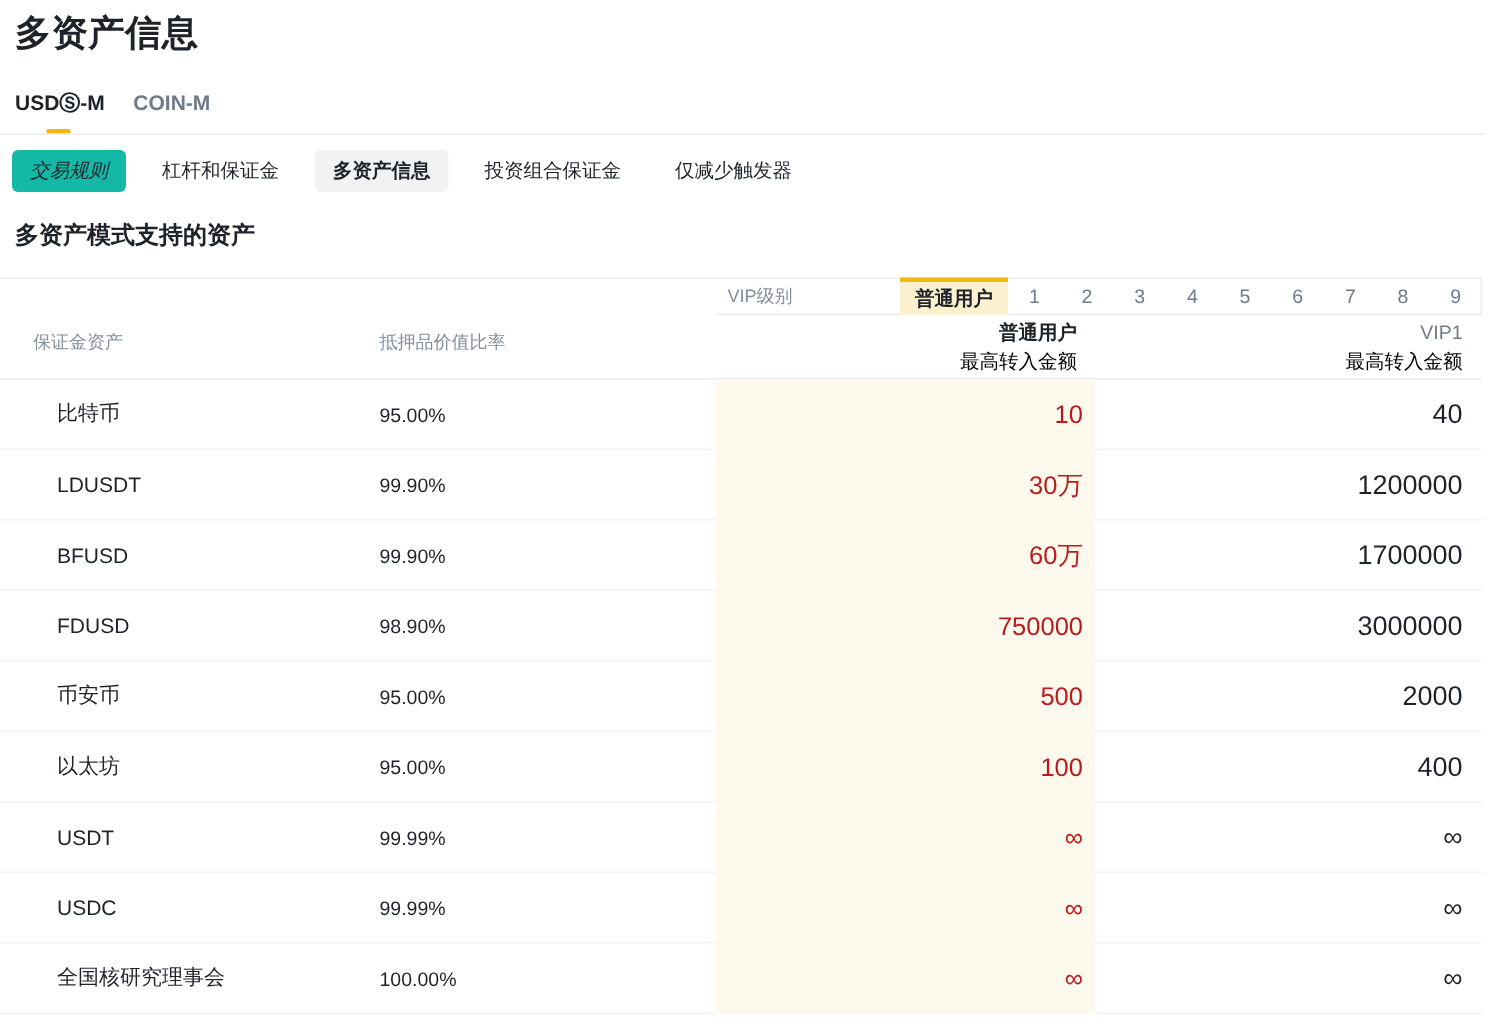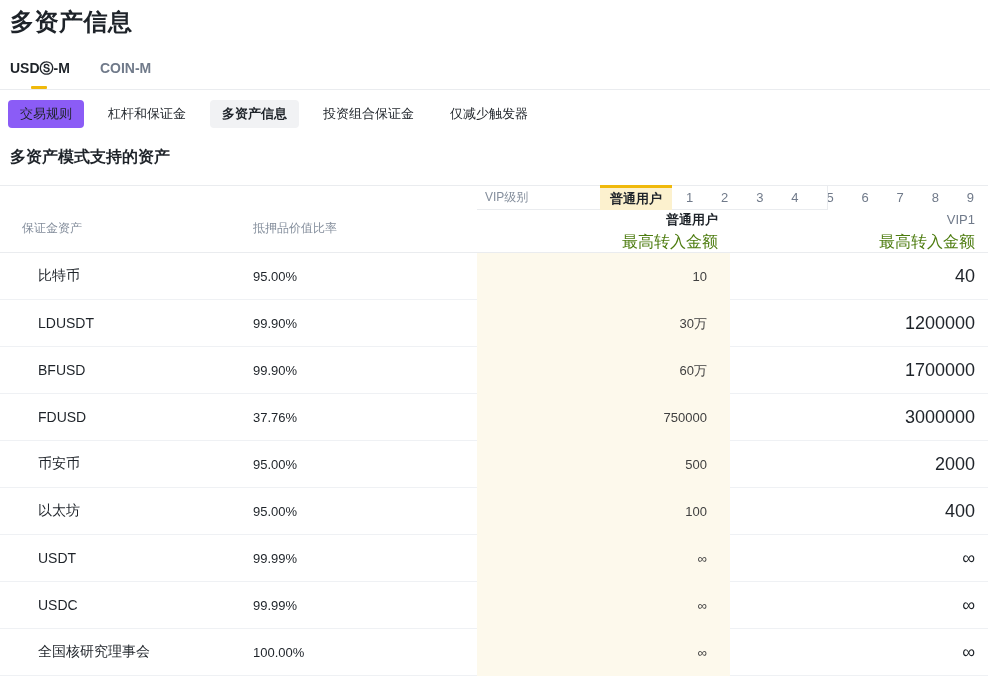--- a/index.html
+++ b/index.html
@@ -2,65 +2,65 @@
 <html><head>
 <meta charset="utf-8">
 <style>
   * { margin:0; padding:0; box-sizing:border-box; }
   html,body { width:1000px; height:684px; background:#ffffff;
     font-family:"Liberation Sans","DejaVu Sans",sans-serif; color:#1E2329; }
   .page { position:relative; width:1000px; height:684px; overflow:hidden; background:#fff; }
 
   .page-title { position:absolute; left:10px; top:6px; font-size:24px; font-weight:700; letter-spacing:.5px; }
 
-  .market-tabs { position:absolute; left:10px; top:60px; display:flex; gap:30px; }
+  .market-tabs { position:absolute; left:10px; top:60px; display:flex; gap:19px; }
   .market-tab { font-size:14px; font-weight:700; color:#707A8A; cursor:pointer; }
   .market-tab.active { color:#1E2329; }
   .tab-underline { position:absolute; left:31px; top:86px; width:16px; height:3px; background:#F0B90B; border-radius:1px; }
   .tabs-divider { position:absolute; left:0; top:89px; width:990px; height:1px; background:#EAECEF; }
 
   .nav-pills { position:absolute; left:8px; top:100px; display:flex; gap:12px; }
   .pill { height:28px; display:flex; align-items:center; padding:0 12px; border:none; background:transparent;
     border-radius:4px; font-size:13px; color:#1E2329; font-family:inherit; cursor:pointer; }
-  .pill.light { background:#8b5cf6; }
+  .pill.light { background:#14b8a6;font-style:italic; }
   .pill.selected { background:#F1F2F4; font-weight:700; }
 
   .section-title { position:absolute; left:10px; top:147px; font-size:16px; font-weight:700; }
 
   .table-area { position:absolute; left:0; top:185px; width:988px; }
 
   
-  .vip-row { position:relative; height:25px; width:828px; }
+  .vip-row { position:relative; height:25px; width:988px; }
   .vip-topline { position:absolute; left:0; top:0; width:988px; height:1px; background:#EAECEF; }
   .vip-label { position:absolute; left:485px; top:0; height:25px; line-height:25px; font-size:12px; color:#848E9C; }
   .vip-tabs { position:absolute; left:600px; top:0; width:388px; height:25px; display:flex; }
   .vip-tab-selected { width:72px; height:25px; display:flex; align-items:center; justify-content:center;
     background:#FCF1CE; border-top:3px solid #F0B90B; font-size:13px; font-weight:700; color:#1E2329;
     position:relative; z-index:2; cursor:pointer; }
   .vip-level { flex:1; display:flex; align-items:center; justify-content:center; font-size:13px; color:#707A8A; cursor:pointer; }
   .vip-bottomline { position:absolute; left:477px; right:0; bottom:0; height:1px; background:#EAECEF; }
   .vip-vline { position:absolute; right:0; top:0; width:1px; height:25px; background:#EAECEF; }
 
   
   .grid { display:grid; grid-template-columns:230px 247px 253px 258px; }
   .header-row { height:43px; border-bottom:1px solid #EAECEF; }
   .h-asset { padding:10px 0 0 22px; font-size:12px; color:#848E9C; }
   .h-ratio { padding:10px 0 0 23px; font-size:12px; color:#848E9C; }
   .h-stack { display:flex; flex-direction:column; align-items:flex-end; justify-content:center; line-height:1.5; }
   .h-normal { padding-right:12px; }
   .h-vip { padding-right:13px; }
   .h-title-dark { font-size:13px; font-weight:700; color:#1E2329; }
   .h-title-gray { font-size:13px; color:#707A8A; }
-  .h-sub { font-size:16px; color:#4d7c0f; }
+  .h-sub { font-size:13px; color:#000000; }
 
   .t-row { height:47px; }
   .c { display:flex; align-items:center; border-bottom:1px solid #EFF1F4; }
   .c-asset { padding-left:38px; font-size:14px; font-weight:500; color:#1E2329; }
   .c-ratio { padding-left:23px; font-size:13px; color:#1E2329; }
-  .c-normal { justify-content:flex-end; padding-right:23px; font-size:13px; color:#404040;
+  .c-normal { justify-content:flex-end; padding-right:8px; font-size:17px; color:#b91c1c;
     background:#FDF9EC; border-bottom:none; }
   .c-vip { justify-content:flex-end; padding-right:13px; font-size:18px; color:#1E2329; }
 </style>
 </head>
 <body>
 
 <div class="page">
 
   <h1 class="page-title">多资产信息</h1>
 
@@ -129,21 +129,21 @@
           <div class="c c-vip">1200000</div>
         </div>
         <div class="grid t-row">
           <div class="c c-asset">BFUSD</div>
           <div class="c c-ratio">99.90%</div>
           <div class="c c-normal">60万</div>
           <div class="c c-vip">1700000</div>
         </div>
         <div class="grid t-row">
           <div class="c c-asset">FDUSD</div>
-          <div class="c c-ratio">37.76%</div>
+          <div class="c c-ratio">98.90%</div>
           <div class="c c-normal">750000</div>
           <div class="c c-vip">3000000</div>
         </div>
         <div class="grid t-row">
           <div class="c c-asset">币安币</div>
           <div class="c c-ratio">95.00%</div>
           <div class="c c-normal">500</div>
           <div class="c c-vip">2000</div>
         </div>
         <div class="grid t-row">

